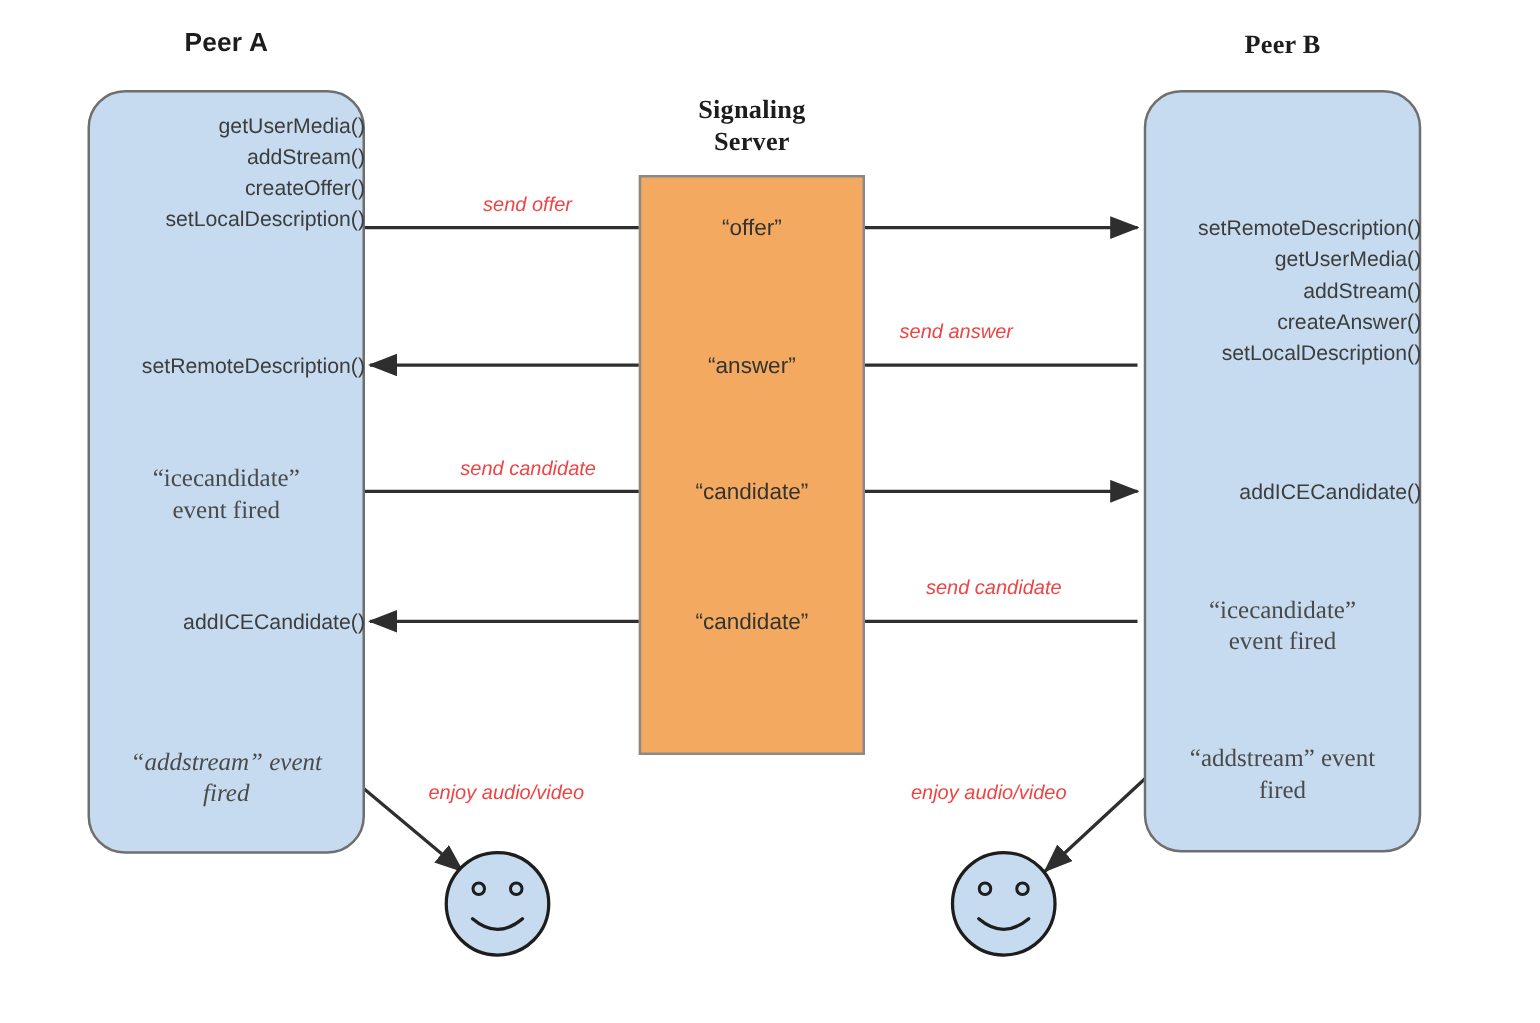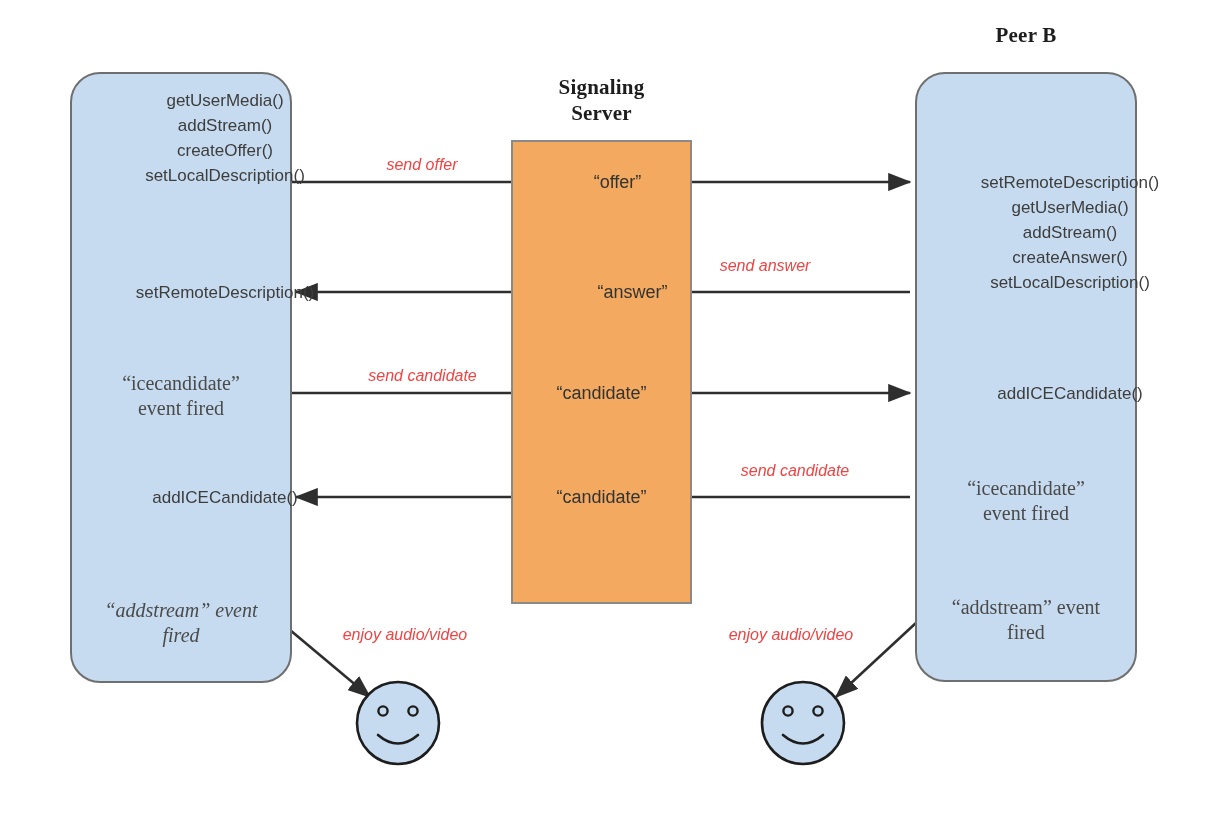--- a/index.html
+++ b/index.html
@@ -45,27 +45,26 @@
   .server-box {
     position: absolute;
     background: #f3aa60;
     border: 2px solid #8a8a8a;
     box-sizing: border-box;
   }
 
   
   .api-block {
     position: absolute;
-    text-align: center;
+    text-align: right;
     font-family: "Liberation Sans", sans-serif;
     font-size: 17px;
     line-height: 25px;
     color: #3d3d3d;
     white-space: pre-line;
-    margin-left: 44px;
   }
   .mono-block {
     position: absolute;
     text-align: center;
     font-family: Liberation Serif, serif;
     font-size: 20px;
     line-height: 25px;
     color: #4a4a4a;
     white-space: pre-line;
   }
@@ -160,20 +159,21 @@
     </g>
 
     <g>
       <circle class="face-circle" cx="803" cy="723" r="41"></circle>
       <circle class="face-eye" cx="788" cy="711" r="4.6"></circle>
       <circle class="face-eye" cx="818" cy="711" r="4.6"></circle>
       <path class="face-mouth" d="M783 735 Q803 752 823 735"></path>
     </g>
   </svg>
 
+  <div class="title" style="left:70px; top:22px; width:222px;">Peer A</div>
 
   <div class="peer-box" style="left:70px; top:72px; width:222px; height:611px;"></div>
 
   <div class="api-block" style="left:70px; top:88px; width:222px;">getUserMedia()
 addStream()
 createOffer()
 setLocalDescription()</div>
 
   <div class="api-block" style="left:70px; top:280px; width:222px;">setRemoteDescription()</div>
 
@@ -183,23 +183,23 @@
   <div class="api-block" style="left:70px; top:485px; width:222px;">addICECandidate()</div>
 
   <div class="mono-block mono-italic" style="left:62px; top:598px; width:238px;">“addstream” event
 fired</div>
 
   <div class="title" style="left:491px; top:74px; width:221px; white-space:pre-line;font-family:Liberation Serif, serif;">Signaling
 Server</div>
 
   <div class="server-box" style="left:511px; top:140px; width:181px; height:464px;"></div>
 
-  <div class="server-label" style="left:511px; top:171px; width:181px;padding-left:16px;">“offer”</div>
-
-  <div class="server-label" style="left:511px; top:281px; width:181px;padding-left:31px;">“answer”</div>
+  <div class="server-label" style="left:511px; top:171px; width:181px;">“offer”</div>
+
+  <div class="server-label" style="left:511px; top:281px; width:181px;">“answer”</div>
 
   <div class="server-label" style="left:511px; top:382px; width:181px;">“candidate”</div>
 
   <div class="server-label" style="left:511px; top:486px; width:181px;">“candidate”</div>
 
   <div class="title" style="left:915px; top:22px; width:222px;font-family:Liberation Serif, serif;">Peer B</div>
 
   <div class="peer-box" style="left:915px; top:72px; width:222px; height:610px;"></div>
 
   <div class="api-block" style="left:915px; top:170px; width:222px;">setRemoteDescription()

